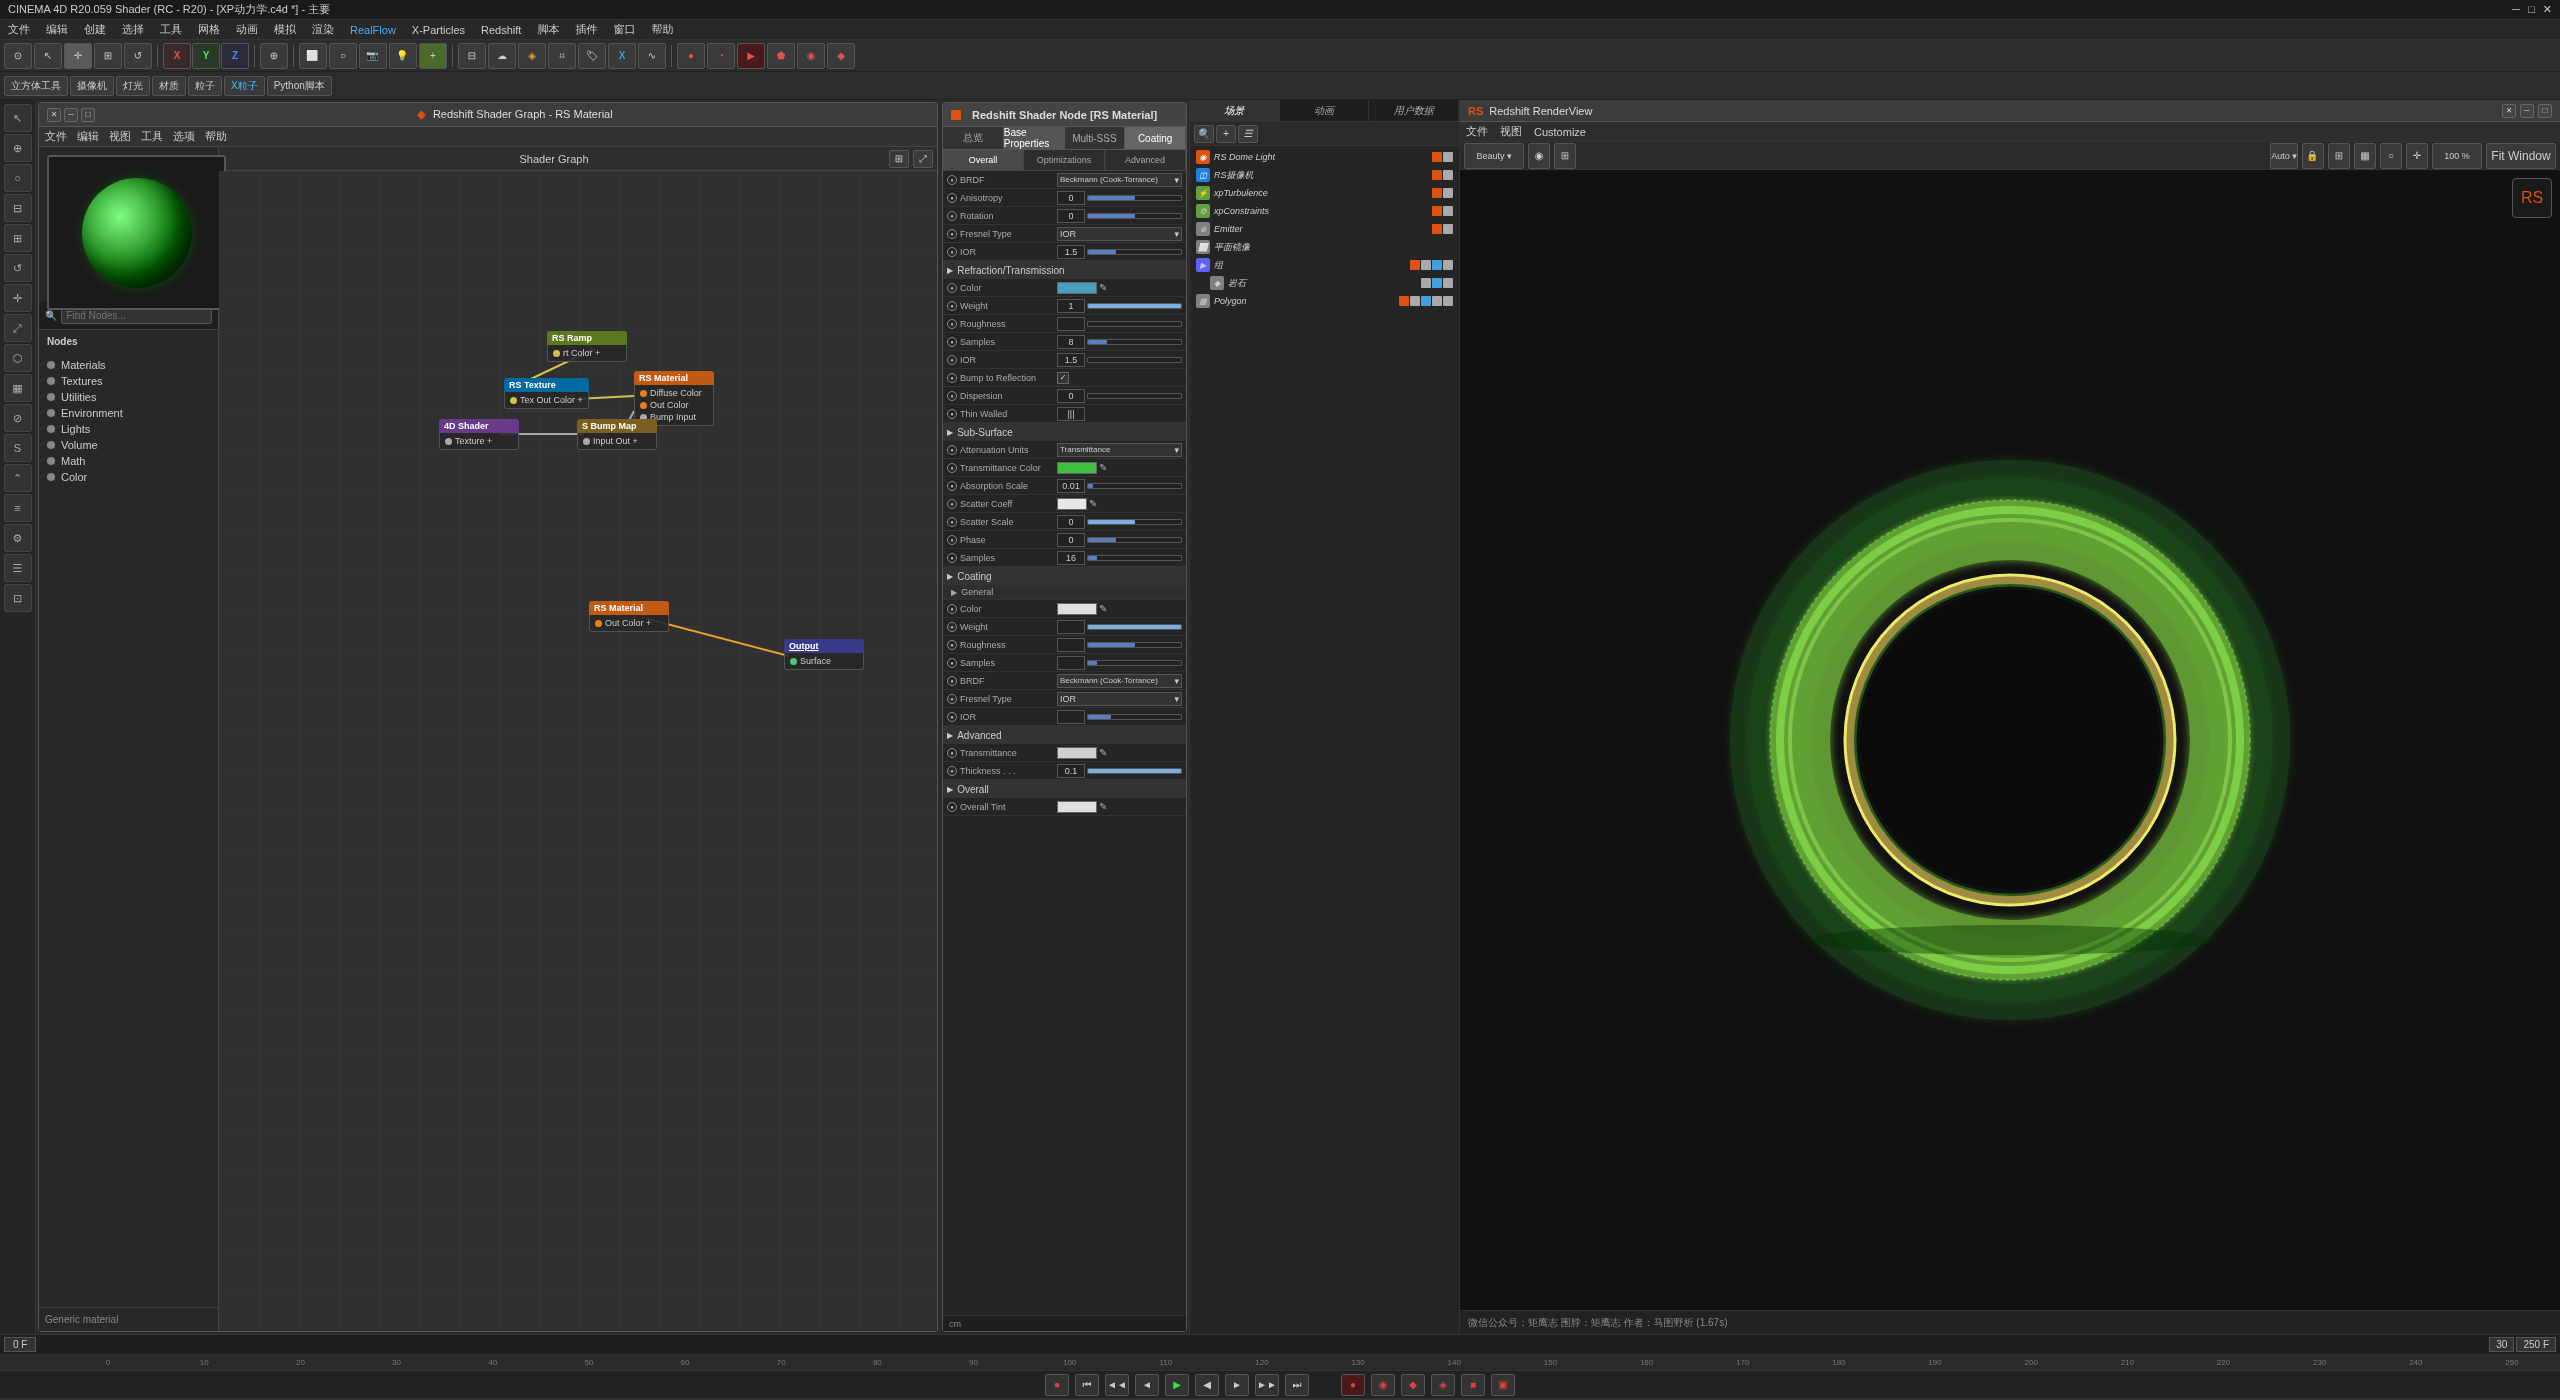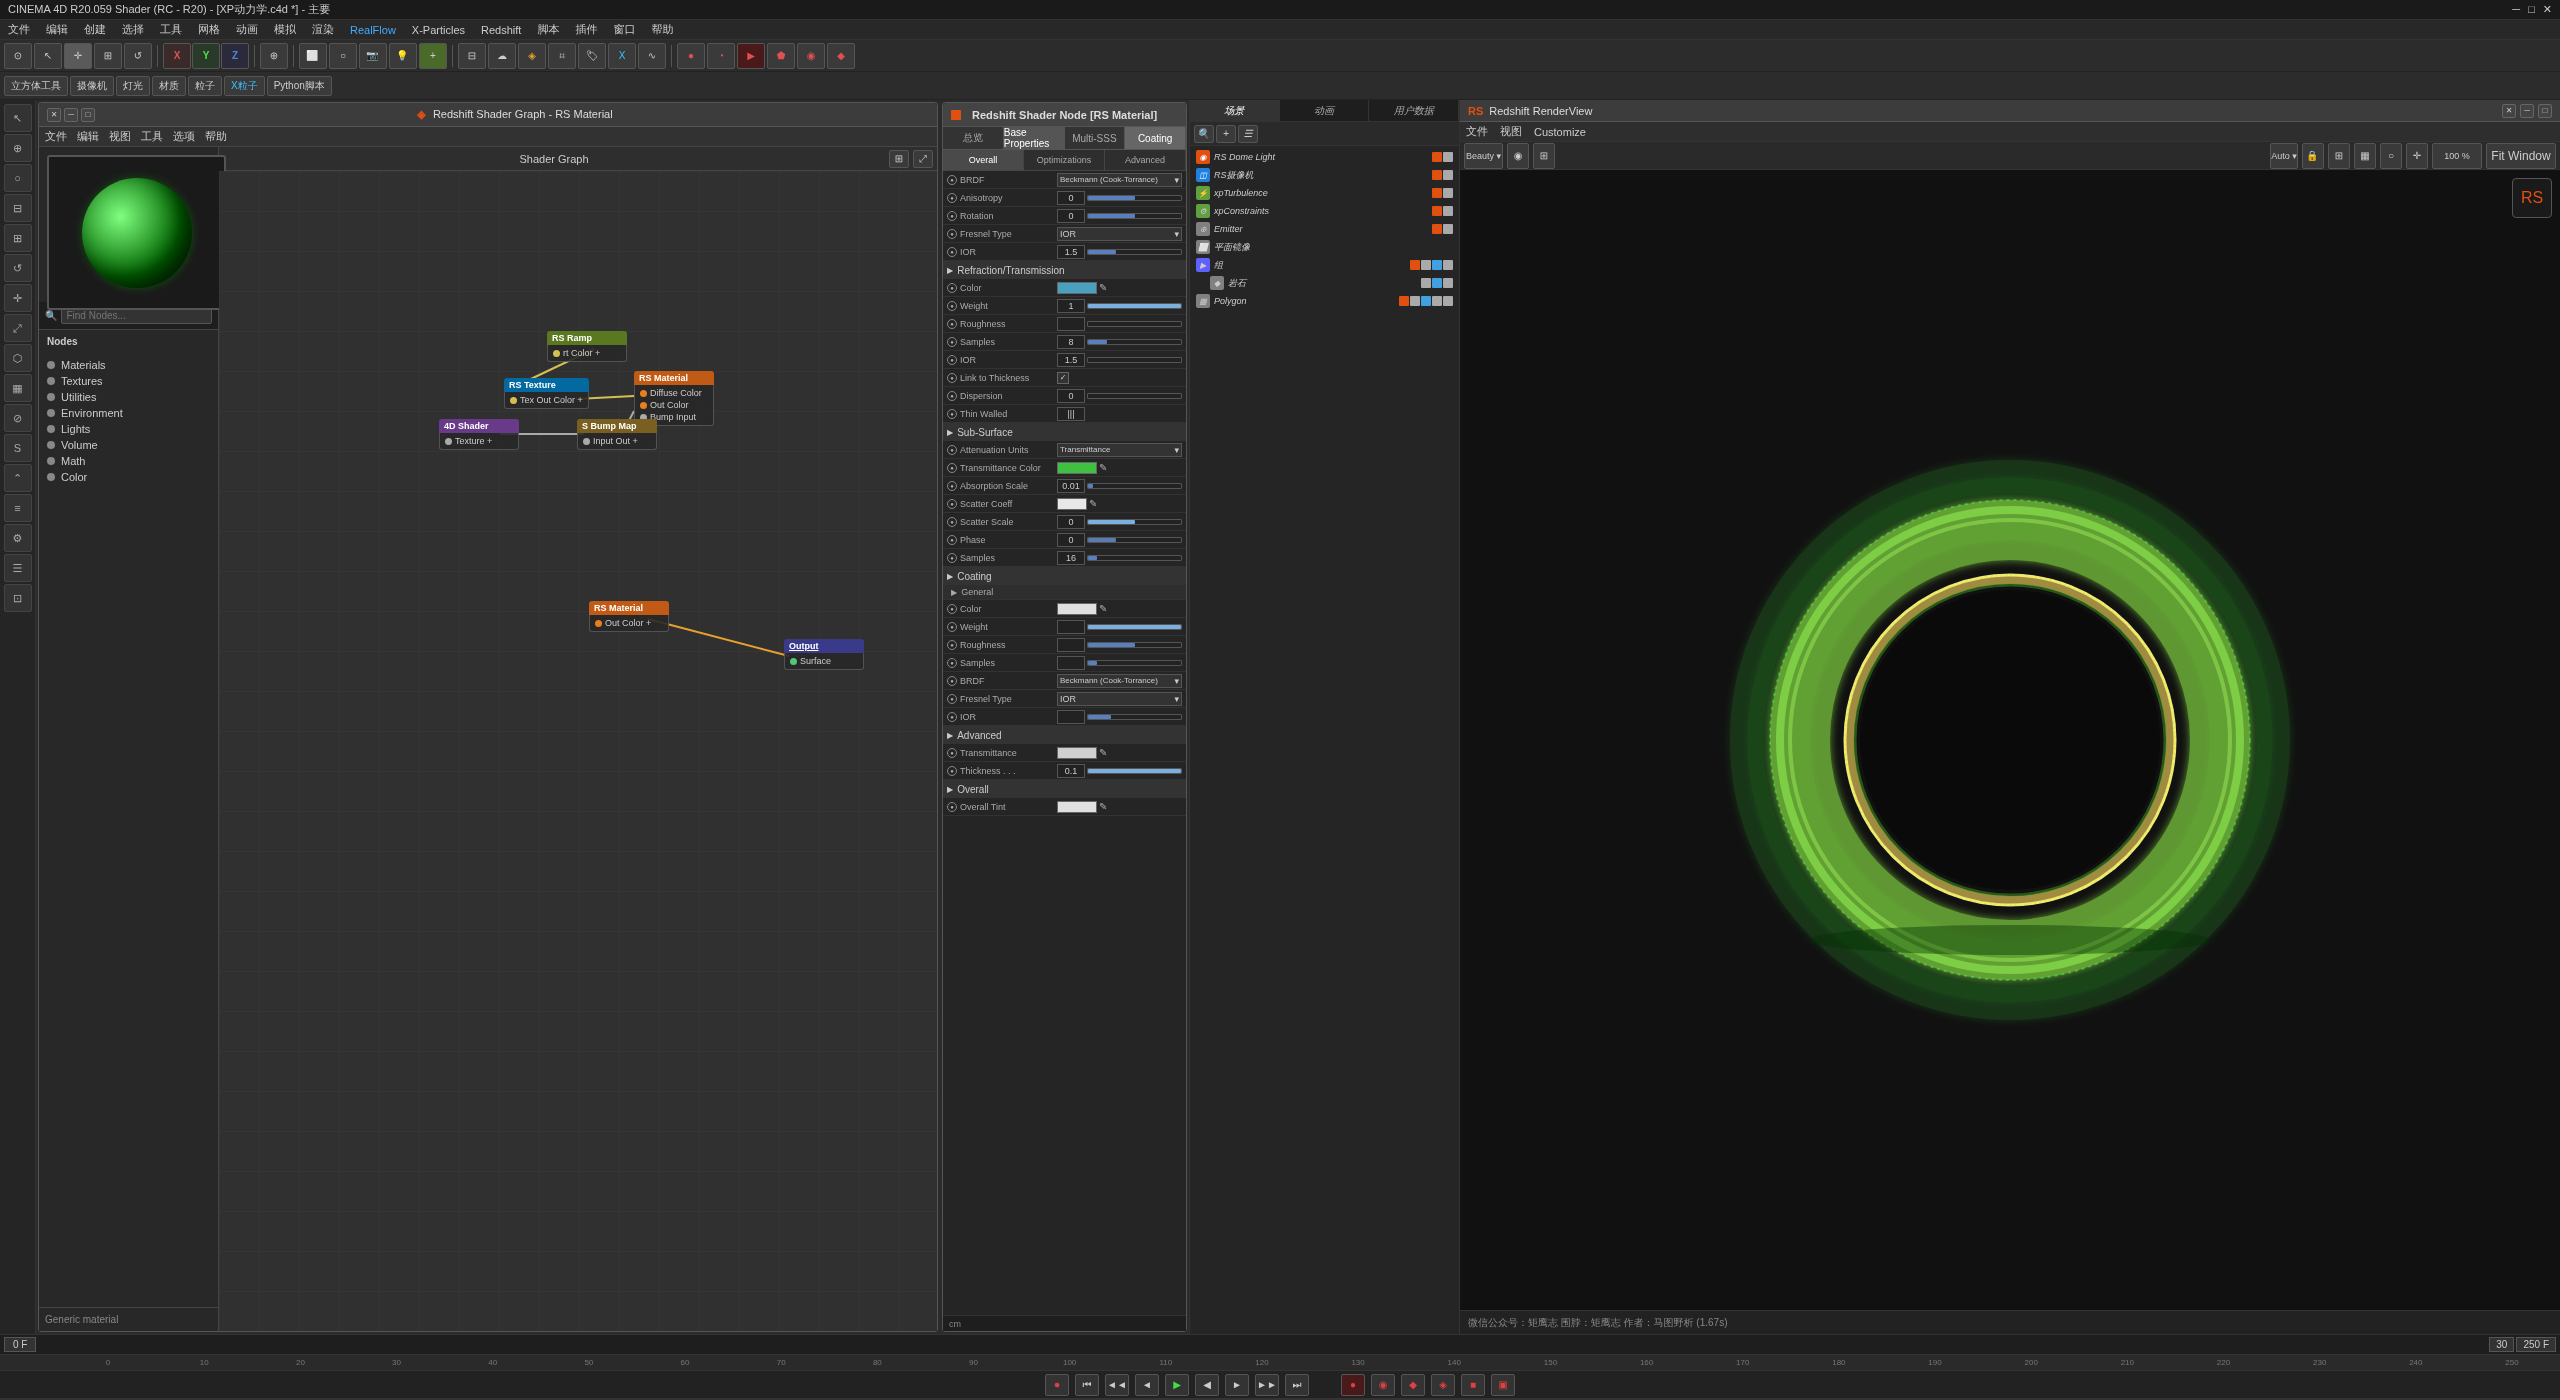--- a/index.html
+++ b/index.html
@@ -1154,21 +1154,21 @@
           <input class="rs-input-small" type="text" value="1.5" style="">
           <div class="rs-slider">
             <div class="rs-slider-fill" style="width:0%;"></div>
           </div>
         </div>
       </div>
 
       <div class="rs-prop-row">
         <div class="rs-prop-label">
           <div class="rs-prop-icon">●</div>
-          <span>Link to Thickness</span>
+          <span>Bump to Reflection</span>
         </div>
         <div class="rs-prop-value">
           <div class="checkbox-indicator">✓</div>
         </div>
       </div>
 
       <div class="rs-prop-row">
         <div class="rs-prop-label">
           <div class="rs-prop-icon">●</div>
           <span>Dispersion</span>
@@ -1543,21 +1543,21 @@
       </div>
     </div>
 
     <div class="rv-menu-bar">
       <span>文件</span>
       <span>视图</span>
       <span>Customize</span>
     </div>
 
     <div class="rv-toolbar">
-      <div class="toolbar-btn" style="width:39px;font-size:9px;">Beauty ▾</div>
+      <div class="toolbar-btn" style="width:60px;font-size:9px;">Beauty ▾</div>
       <div class="toolbar-btn" style="width:22px;">◉</div>
       <div class="toolbar-btn" style="width:22px;">⊞</div>
       <div style="flex:1;"></div>
       <div class="toolbar-btn" style="font-size:9px;">Auto ▾</div>
       <div class="toolbar-btn" style="width:22px;">🔒</div>
       <div class="toolbar-btn" style="width:22px;">⊞</div>
       <div class="toolbar-btn" style="width:22px;">▦</div>
       <div class="toolbar-btn" style="width:22px;">○</div>
       <div class="toolbar-btn" style="width:22px;">✛</div>
       <div class="toolbar-btn" style="font-size:9px;width:50px;">100 %</div>

